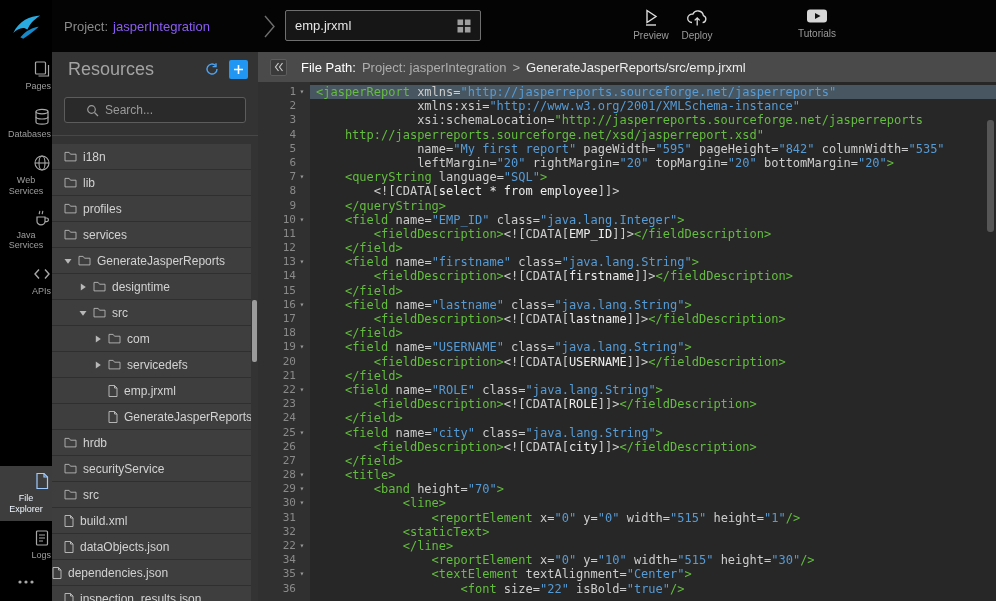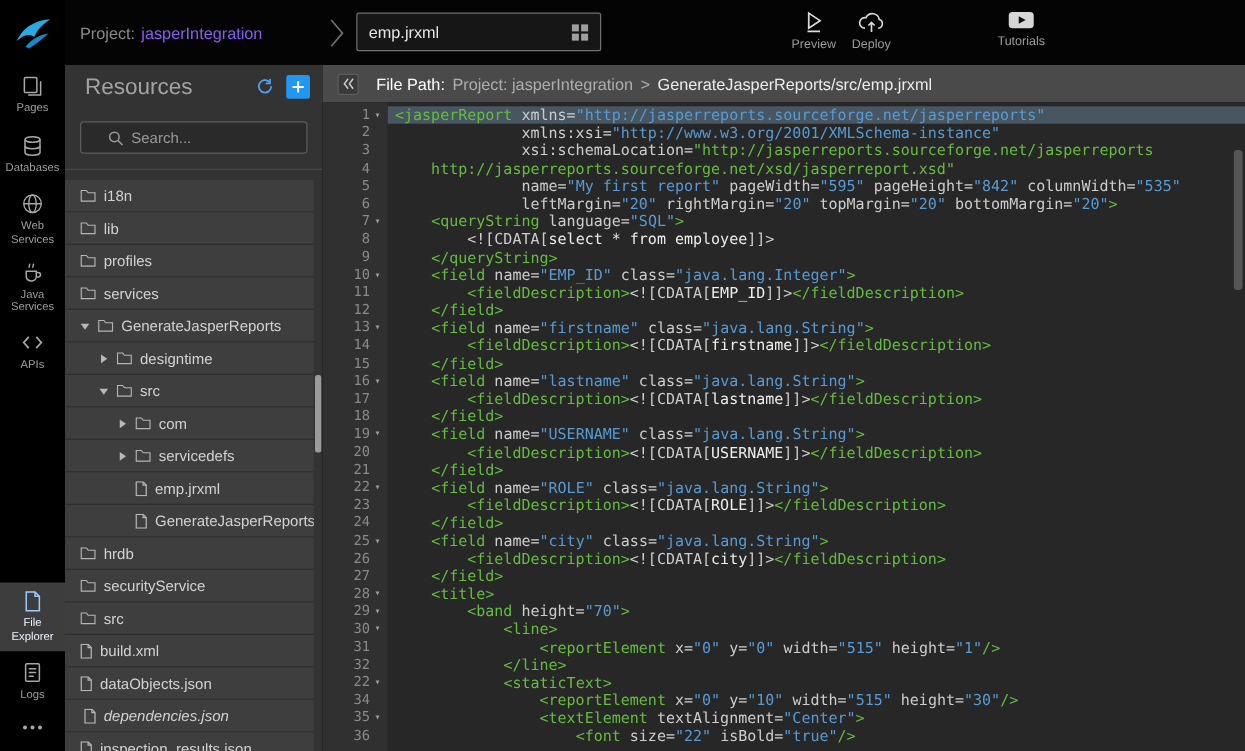--- a/index.html
+++ b/index.html
@@ -14,21 +14,21 @@
   .project .plabel { color:#8a8a8a; }
   .project .pname { color:#8b5cf6; }
   .chev { position:absolute; left:263px; top:14px; }
   .file-select { position:absolute; left:285px; top:10px; width:196px; height:31px; background:#161616; border:1px solid #6f6f6f; border-radius:2px; display:flex; align-items:center; padding:0 9px; cursor:pointer; }
   .file-select .fs-label { flex:1; color:#e6e6e6; font-size:13px; }
   .action { position:absolute; top:7px; width:56px; display:flex; flex-direction:column; align-items:center; gap:3px; font-size:10px; color:#9c9c9c; cursor:pointer; }
   .action .icn svg { display:block; }
 
   
   .rail { position:absolute; left:0; top:52px; width:52px; height:549px; background:#000; display:flex; flex-direction:column; }
-  .rail-item { min-height:48px; display:flex; flex-direction:column; align-items:center; justify-content:center; gap:3px; padding:6px 1px; color:#9e9e9e; font-size:9px; text-align:center; line-height:1.2; cursor:pointer; }
+  .rail-item { min-height:48px; display:flex; flex-direction:column; align-items:flex-end; justify-content:center; gap:3px; padding:6px 1px; color:#9e9e9e; font-size:9px; text-align:center; line-height:1.2; cursor:pointer; }
   .rail-item.active { background:#3d3d3d; color:#eef5ff; }
   .rail-spacer { flex:1; }
   .rail-more { display:flex; align-items:center; justify-content:center; padding:10px 0 16px; cursor:pointer; }
   .icn svg { display:block; }
   .rlabel { max-width:50px; }
 
   
   .sidebar { position:absolute; left:52px; top:52px; width:206px; height:549px; background:#333; display:flex; flex-direction:column; }
   .sb-header { height:30px; display:flex; align-items:center; padding:4px 10px 0 16px; }
   .sb-title { flex:1; color:#a3a3a3; font-size:18px; }
@@ -390,21 +390,21 @@
         </div>
         <div class="tree-row" style="padding-left: 12px;">
           <span class="icn">
             <svg width="10" height="12" viewBox="0 0 10 12">
               <path d="M1 0.5 h5.5 L9 3 v8.5 H1 Z" fill="none" stroke="#b5b5b5"></path>
               <path d="M6.5 0.5 V3 H9" fill="none" stroke="#b5b5b5"></path>
             </svg>
           </span>
           <span class="tree-label">dataObjects.json</span>
         </div>
-        <div class="tree-row" style="padding-left: 15px; font-style: italic;">
+        <div class="tree-row" style="padding-left: 0;">
           <span class="icn">
             <svg width="10" height="12" viewBox="0 0 10 12">
               <path d="M1 0.5 h5.5 L9 3 v8.5 H1 Z" fill="none" stroke="#b5b5b5"></path>
               <path d="M6.5 0.5 V3 H9" fill="none" stroke="#b5b5b5"></path>
             </svg>
           </span>
           <span class="tree-label">dependencies.json</span>
         </div>
         <div class="tree-row" style="padding-left: 12px;">
           <span class="icn">
@@ -605,22 +605,22 @@
           <div class="code-line"><span class="tok-p">    </span><span class="tok-t">&lt;field</span><span class="tok-p"> name=</span><span class="tok-s">"ROLE"</span><span class="tok-p"> class=</span><span class="tok-s">"java.lang.String"</span><span class="tok-t">&gt;</span></div>
           <div class="code-line"><span class="tok-p">        </span><span class="tok-t">&lt;fieldDescription&gt;</span><span class="tok-p">&lt;![CDATA[</span><span class="tok-w">ROLE</span><span class="tok-p">]]&gt;</span><span class="tok-t">&lt;/fieldDescription&gt;</span></div>
           <div class="code-line"><span class="tok-p">    </span><span class="tok-t">&lt;/field&gt;</span></div>
           <div class="code-line"><span class="tok-p">    </span><span class="tok-t">&lt;field</span><span class="tok-p"> name=</span><span class="tok-s">"city"</span><span class="tok-p"> class=</span><span class="tok-s">"java.lang.String"</span><span class="tok-t">&gt;</span></div>
           <div class="code-line"><span class="tok-p">        </span><span class="tok-t">&lt;fieldDescription&gt;</span><span class="tok-p">&lt;![CDATA[</span><span class="tok-w">city</span><span class="tok-p">]]&gt;</span><span class="tok-t">&lt;/fieldDescription&gt;</span></div>
           <div class="code-line"><span class="tok-p">    </span><span class="tok-t">&lt;/field&gt;</span></div>
           <div class="code-line"><span class="tok-p">    </span><span class="tok-t">&lt;title&gt;</span></div>
           <div class="code-line"><span class="tok-p">        </span><span class="tok-t">&lt;band</span><span class="tok-p"> height=</span><span class="tok-s">"70"</span><span class="tok-t">&gt;</span></div>
           <div class="code-line"><span class="tok-p">            </span><span class="tok-t">&lt;line&gt;</span></div>
           <div class="code-line"><span class="tok-p">                </span><span class="tok-t">&lt;reportElement</span><span class="tok-p"> x=</span><span class="tok-s">"0"</span><span class="tok-p"> y=</span><span class="tok-s">"0"</span><span class="tok-p"> width=</span><span class="tok-s">"515"</span><span class="tok-p"> height=</span><span class="tok-s">"1"</span><span class="tok-t">/&gt;</span></div>
+          <div class="code-line"><span class="tok-p">            </span><span class="tok-t">&lt;staticText&gt;</span></div>
           <div class="code-line"><span class="tok-p">            </span><span class="tok-t">&lt;/line&gt;</span></div>
-          <div class="code-line"><span class="tok-p">            </span><span class="tok-t">&lt;staticText&gt;</span></div>
           <div class="code-line"><span class="tok-p">                </span><span class="tok-t">&lt;reportElement</span><span class="tok-p"> x=</span><span class="tok-s">"0"</span><span class="tok-p"> y=</span><span class="tok-s">"10"</span><span class="tok-p"> width=</span><span class="tok-s">"515"</span><span class="tok-p"> height=</span><span class="tok-s">"30"</span><span class="tok-t">/&gt;</span></div>
           <div class="code-line"><span class="tok-p">                </span><span class="tok-t">&lt;textElement</span><span class="tok-p"> textAlignment=</span><span class="tok-s">"Center"</span><span class="tok-t">&gt;</span></div>
           <div class="code-line"><span class="tok-p">                    </span><span class="tok-t">&lt;font</span><span class="tok-p"> size=</span><span class="tok-s">"22"</span><span class="tok-p"> isBold=</span><span class="tok-s">"true"</span><span class="tok-t">/&gt;</span></div>
         </div>
       <div class="ed-scrollthumb"></div>
     </div>
   </main>
 
 </div>
 

